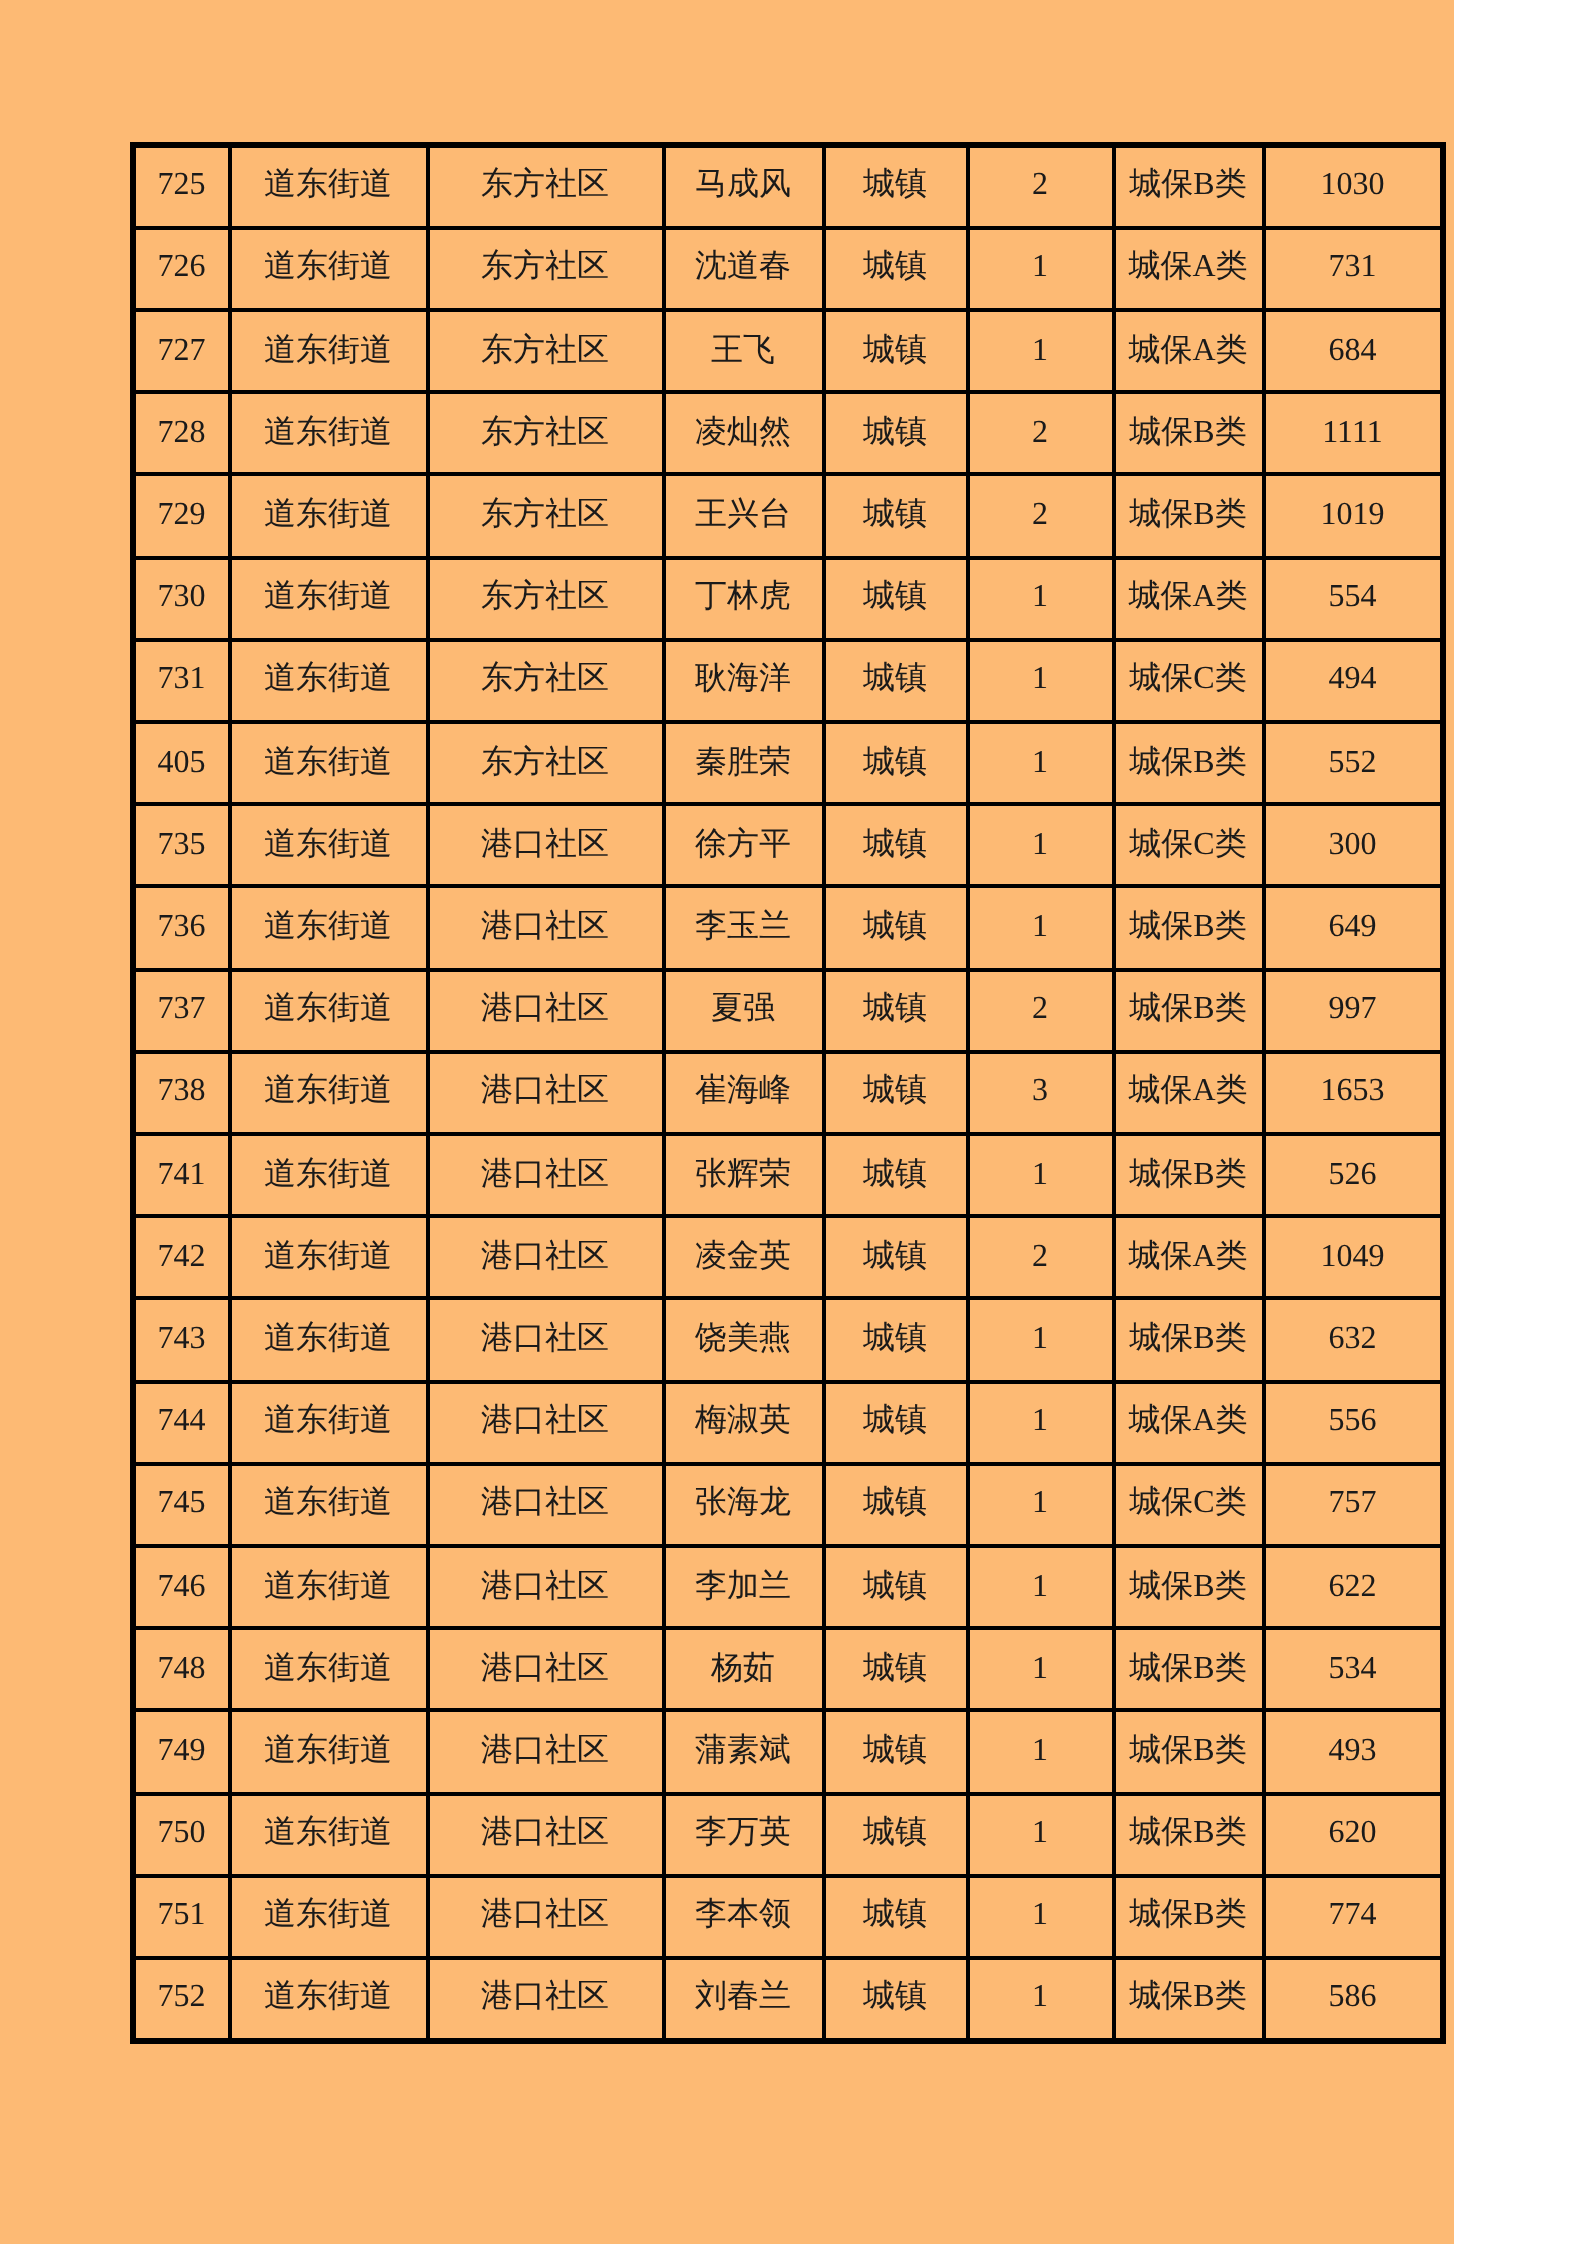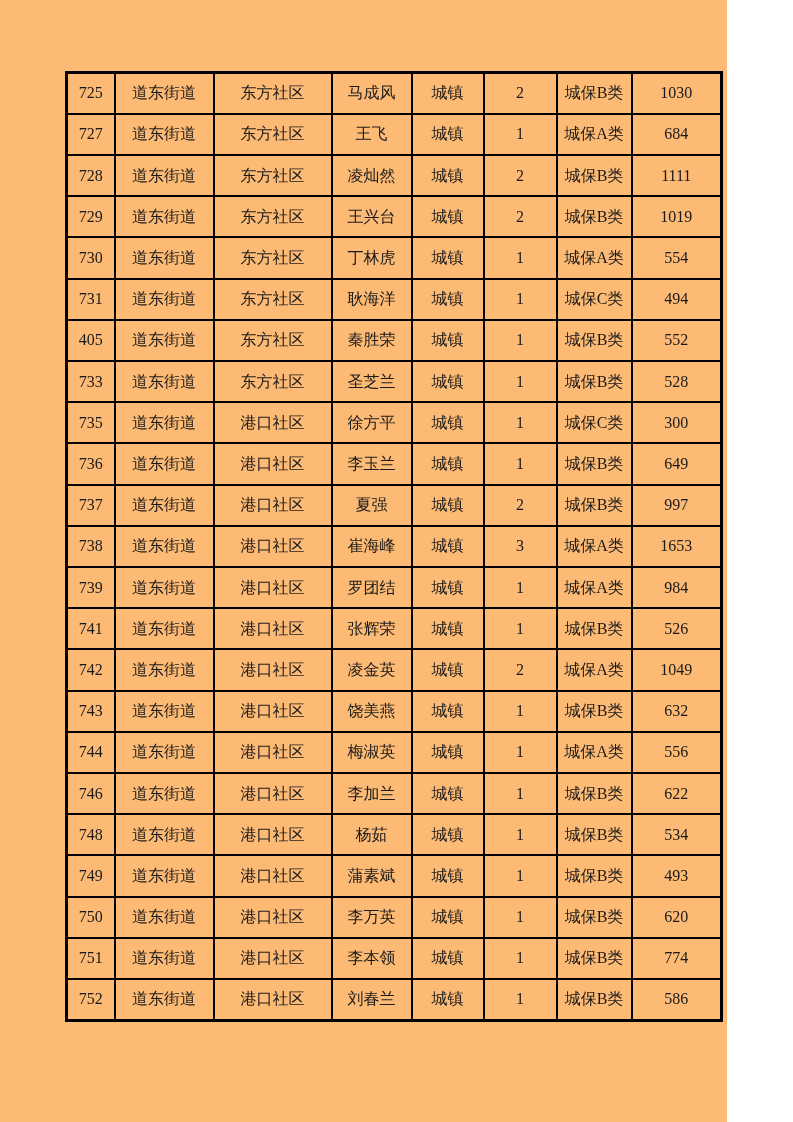--- a/index.html
+++ b/index.html
@@ -61,20 +61,30 @@
           <td>725</td>
           <td>道东街道</td>
           <td>东方社区</td>
           <td>马成风</td>
           <td>城镇</td>
           <td>2</td>
           <td>城保B类</td>
           <td>1030</td>
         </tr>
         <tr>
+          <td>726</td>
+          <td>道东街道</td>
+          <td>东方社区</td>
+          <td>沈道春</td>
+          <td>城镇</td>
+          <td>1</td>
+          <td>城保A类</td>
+          <td>731</td>
+        </tr>
+        <tr>
           <td>727</td>
           <td>道东街道</td>
           <td>东方社区</td>
           <td>王飞</td>
           <td>城镇</td>
           <td>1</td>
           <td>城保A类</td>
           <td>684</td>
         </tr>
         <tr>
@@ -121,30 +131,20 @@
           <td>405</td>
           <td>道东街道</td>
           <td>东方社区</td>
           <td>秦胜荣</td>
           <td>城镇</td>
           <td>1</td>
           <td>城保B类</td>
           <td>552</td>
         </tr>
         <tr>
-          <td>733</td>
-          <td>道东街道</td>
-          <td>东方社区</td>
-          <td>圣芝兰</td>
-          <td>城镇</td>
-          <td>1</td>
-          <td>城保B类</td>
-          <td>528</td>
-        </tr>
-        <tr>
           <td>735</td>
           <td>道东街道</td>
           <td>港口社区</td>
           <td>徐方平</td>
           <td>城镇</td>
           <td>1</td>
           <td>城保C类</td>
           <td>300</td>
         </tr>
         <tr>
@@ -171,30 +171,20 @@
           <td>738</td>
           <td>道东街道</td>
           <td>港口社区</td>
           <td>崔海峰</td>
           <td>城镇</td>
           <td>3</td>
           <td>城保A类</td>
           <td>1653</td>
         </tr>
         <tr>
-          <td>739</td>
-          <td>道东街道</td>
-          <td>港口社区</td>
-          <td>罗团结</td>
-          <td>城镇</td>
-          <td>1</td>
-          <td>城保A类</td>
-          <td>984</td>
-        </tr>
-        <tr>
           <td>741</td>
           <td>道东街道</td>
           <td>港口社区</td>
           <td>张辉荣</td>
           <td>城镇</td>
           <td>1</td>
           <td>城保B类</td>
           <td>526</td>
         </tr>
         <tr>
@@ -219,20 +209,30 @@
         </tr>
         <tr>
           <td>744</td>
           <td>道东街道</td>
           <td>港口社区</td>
           <td>梅淑英</td>
           <td>城镇</td>
           <td>1</td>
           <td>城保A类</td>
           <td>556</td>
+        </tr>
+        <tr>
+          <td>745</td>
+          <td>道东街道</td>
+          <td>港口社区</td>
+          <td>张海龙</td>
+          <td>城镇</td>
+          <td>1</td>
+          <td>城保C类</td>
+          <td>757</td>
         </tr>
         <tr>
           <td>746</td>
           <td>道东街道</td>
           <td>港口社区</td>
           <td>李加兰</td>
           <td>城镇</td>
           <td>1</td>
           <td>城保B类</td>
           <td>622</td>

